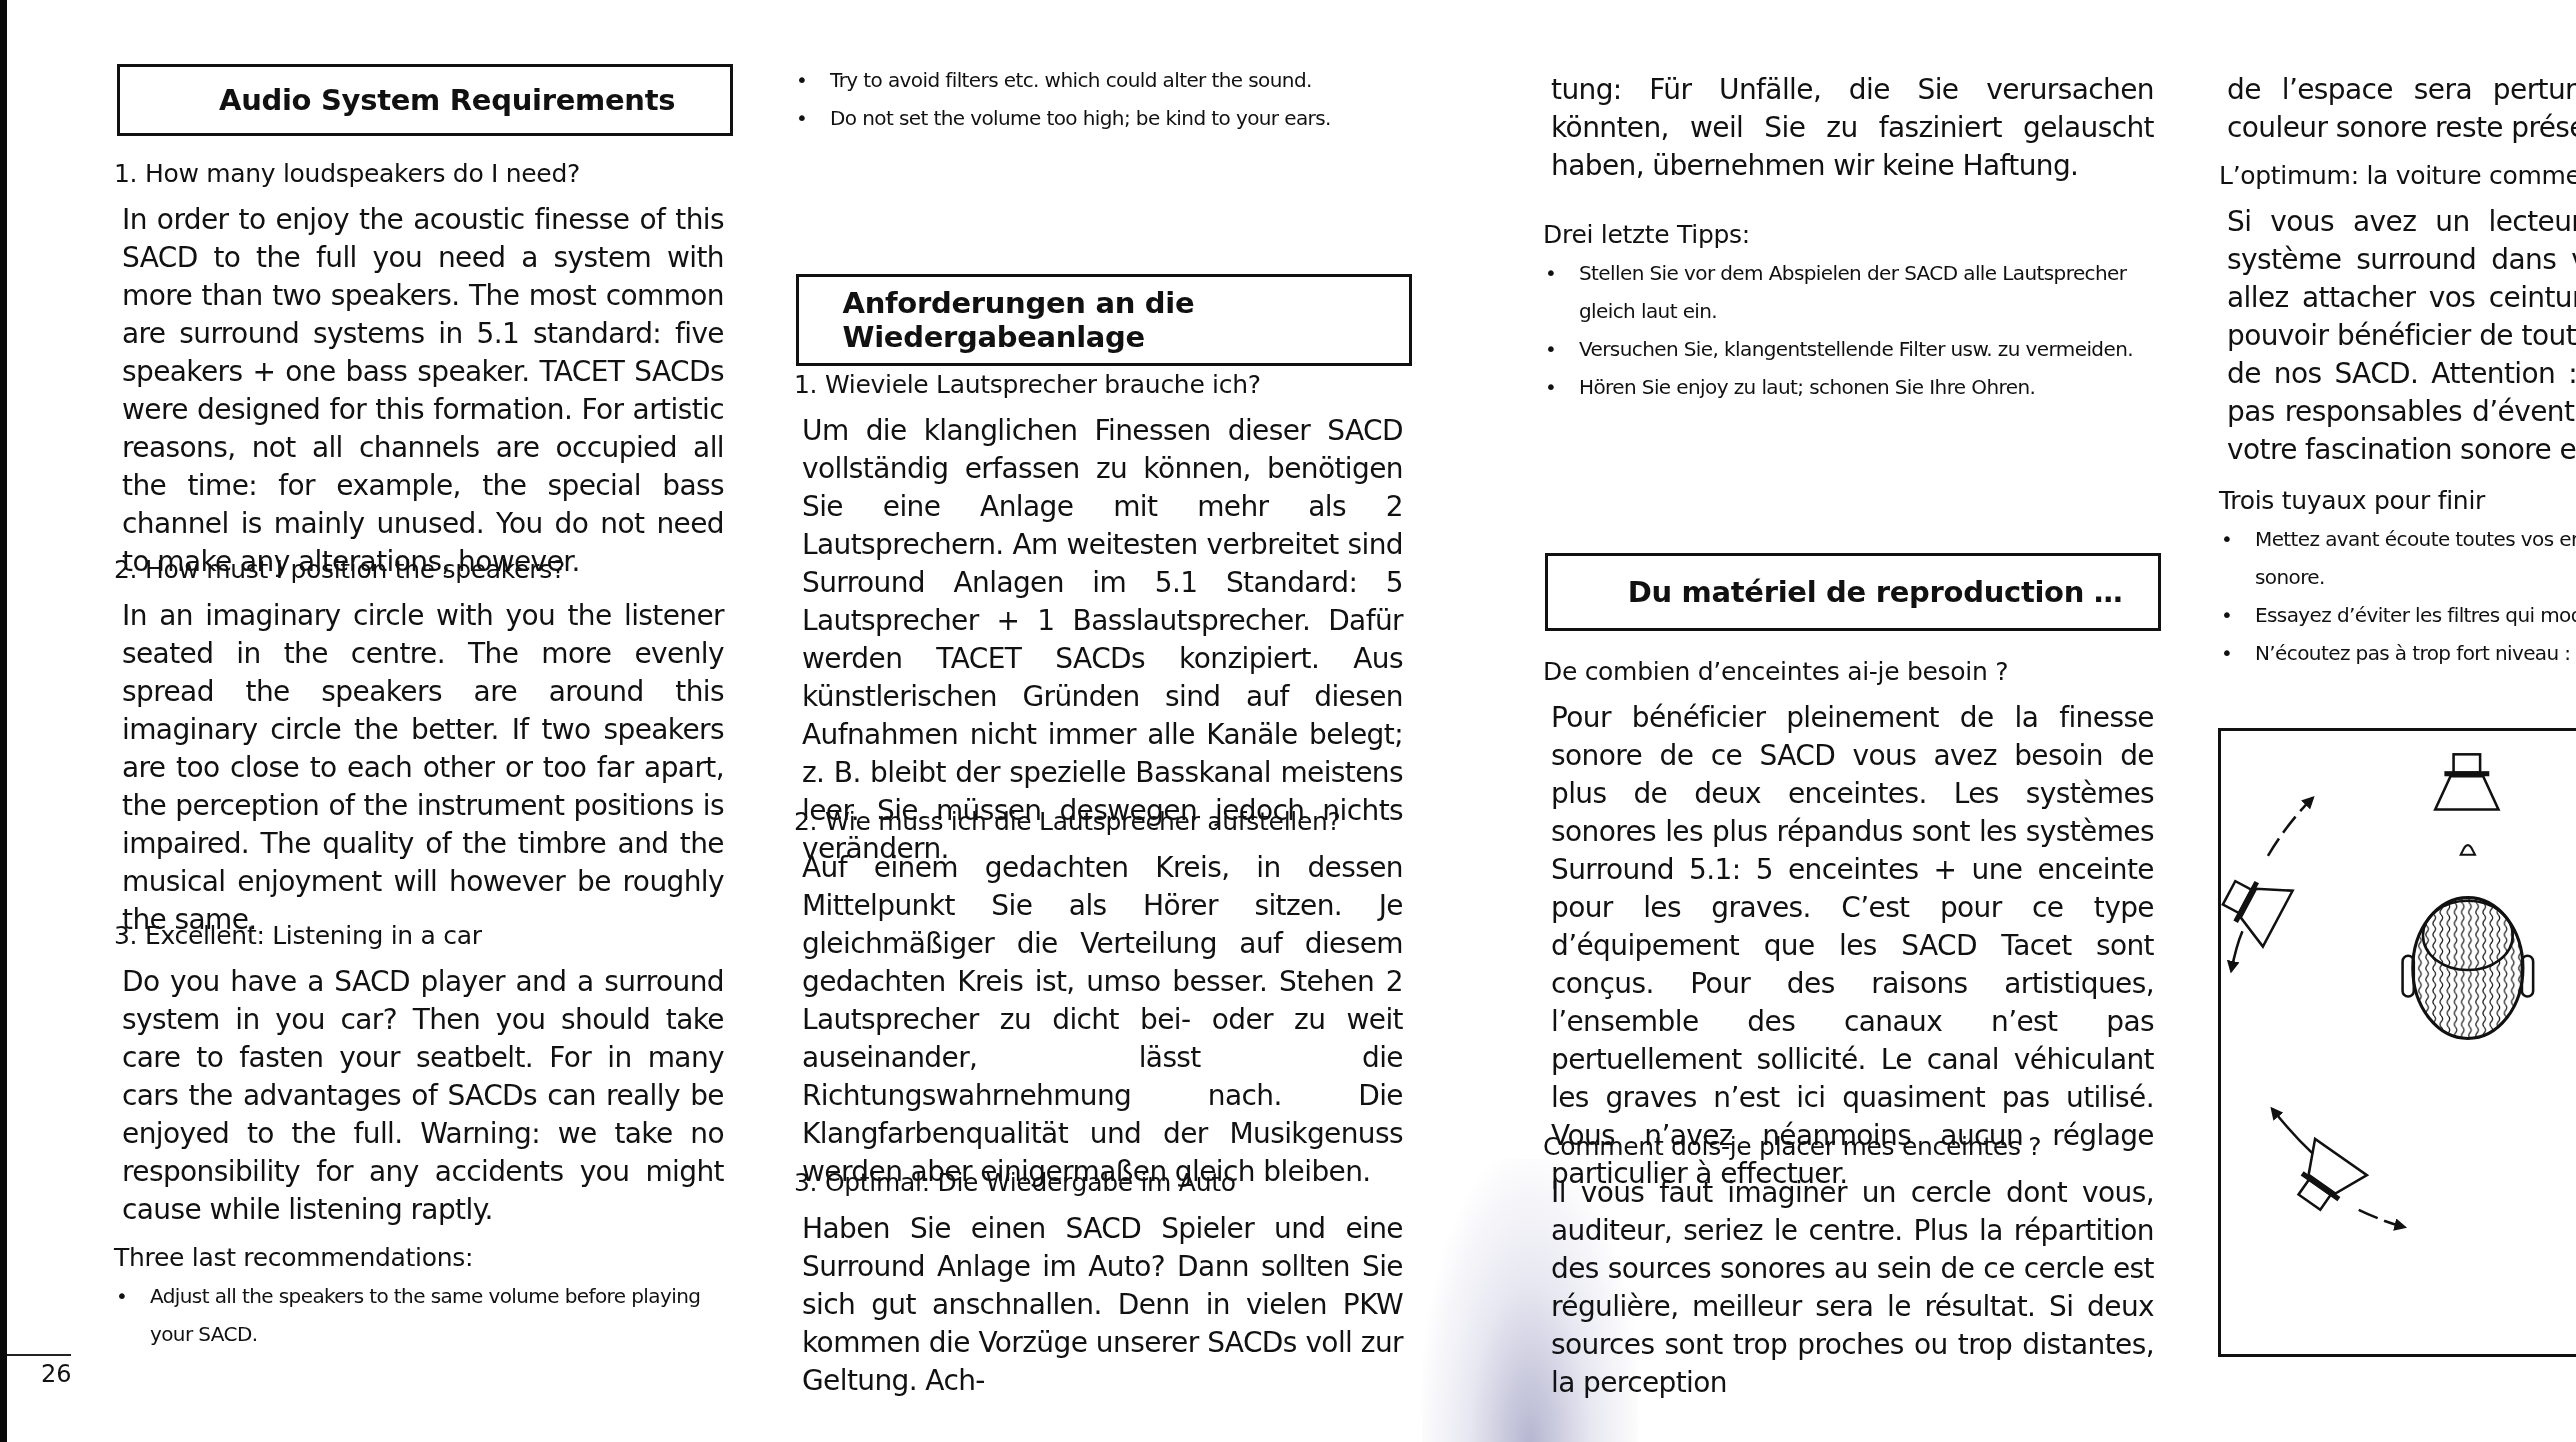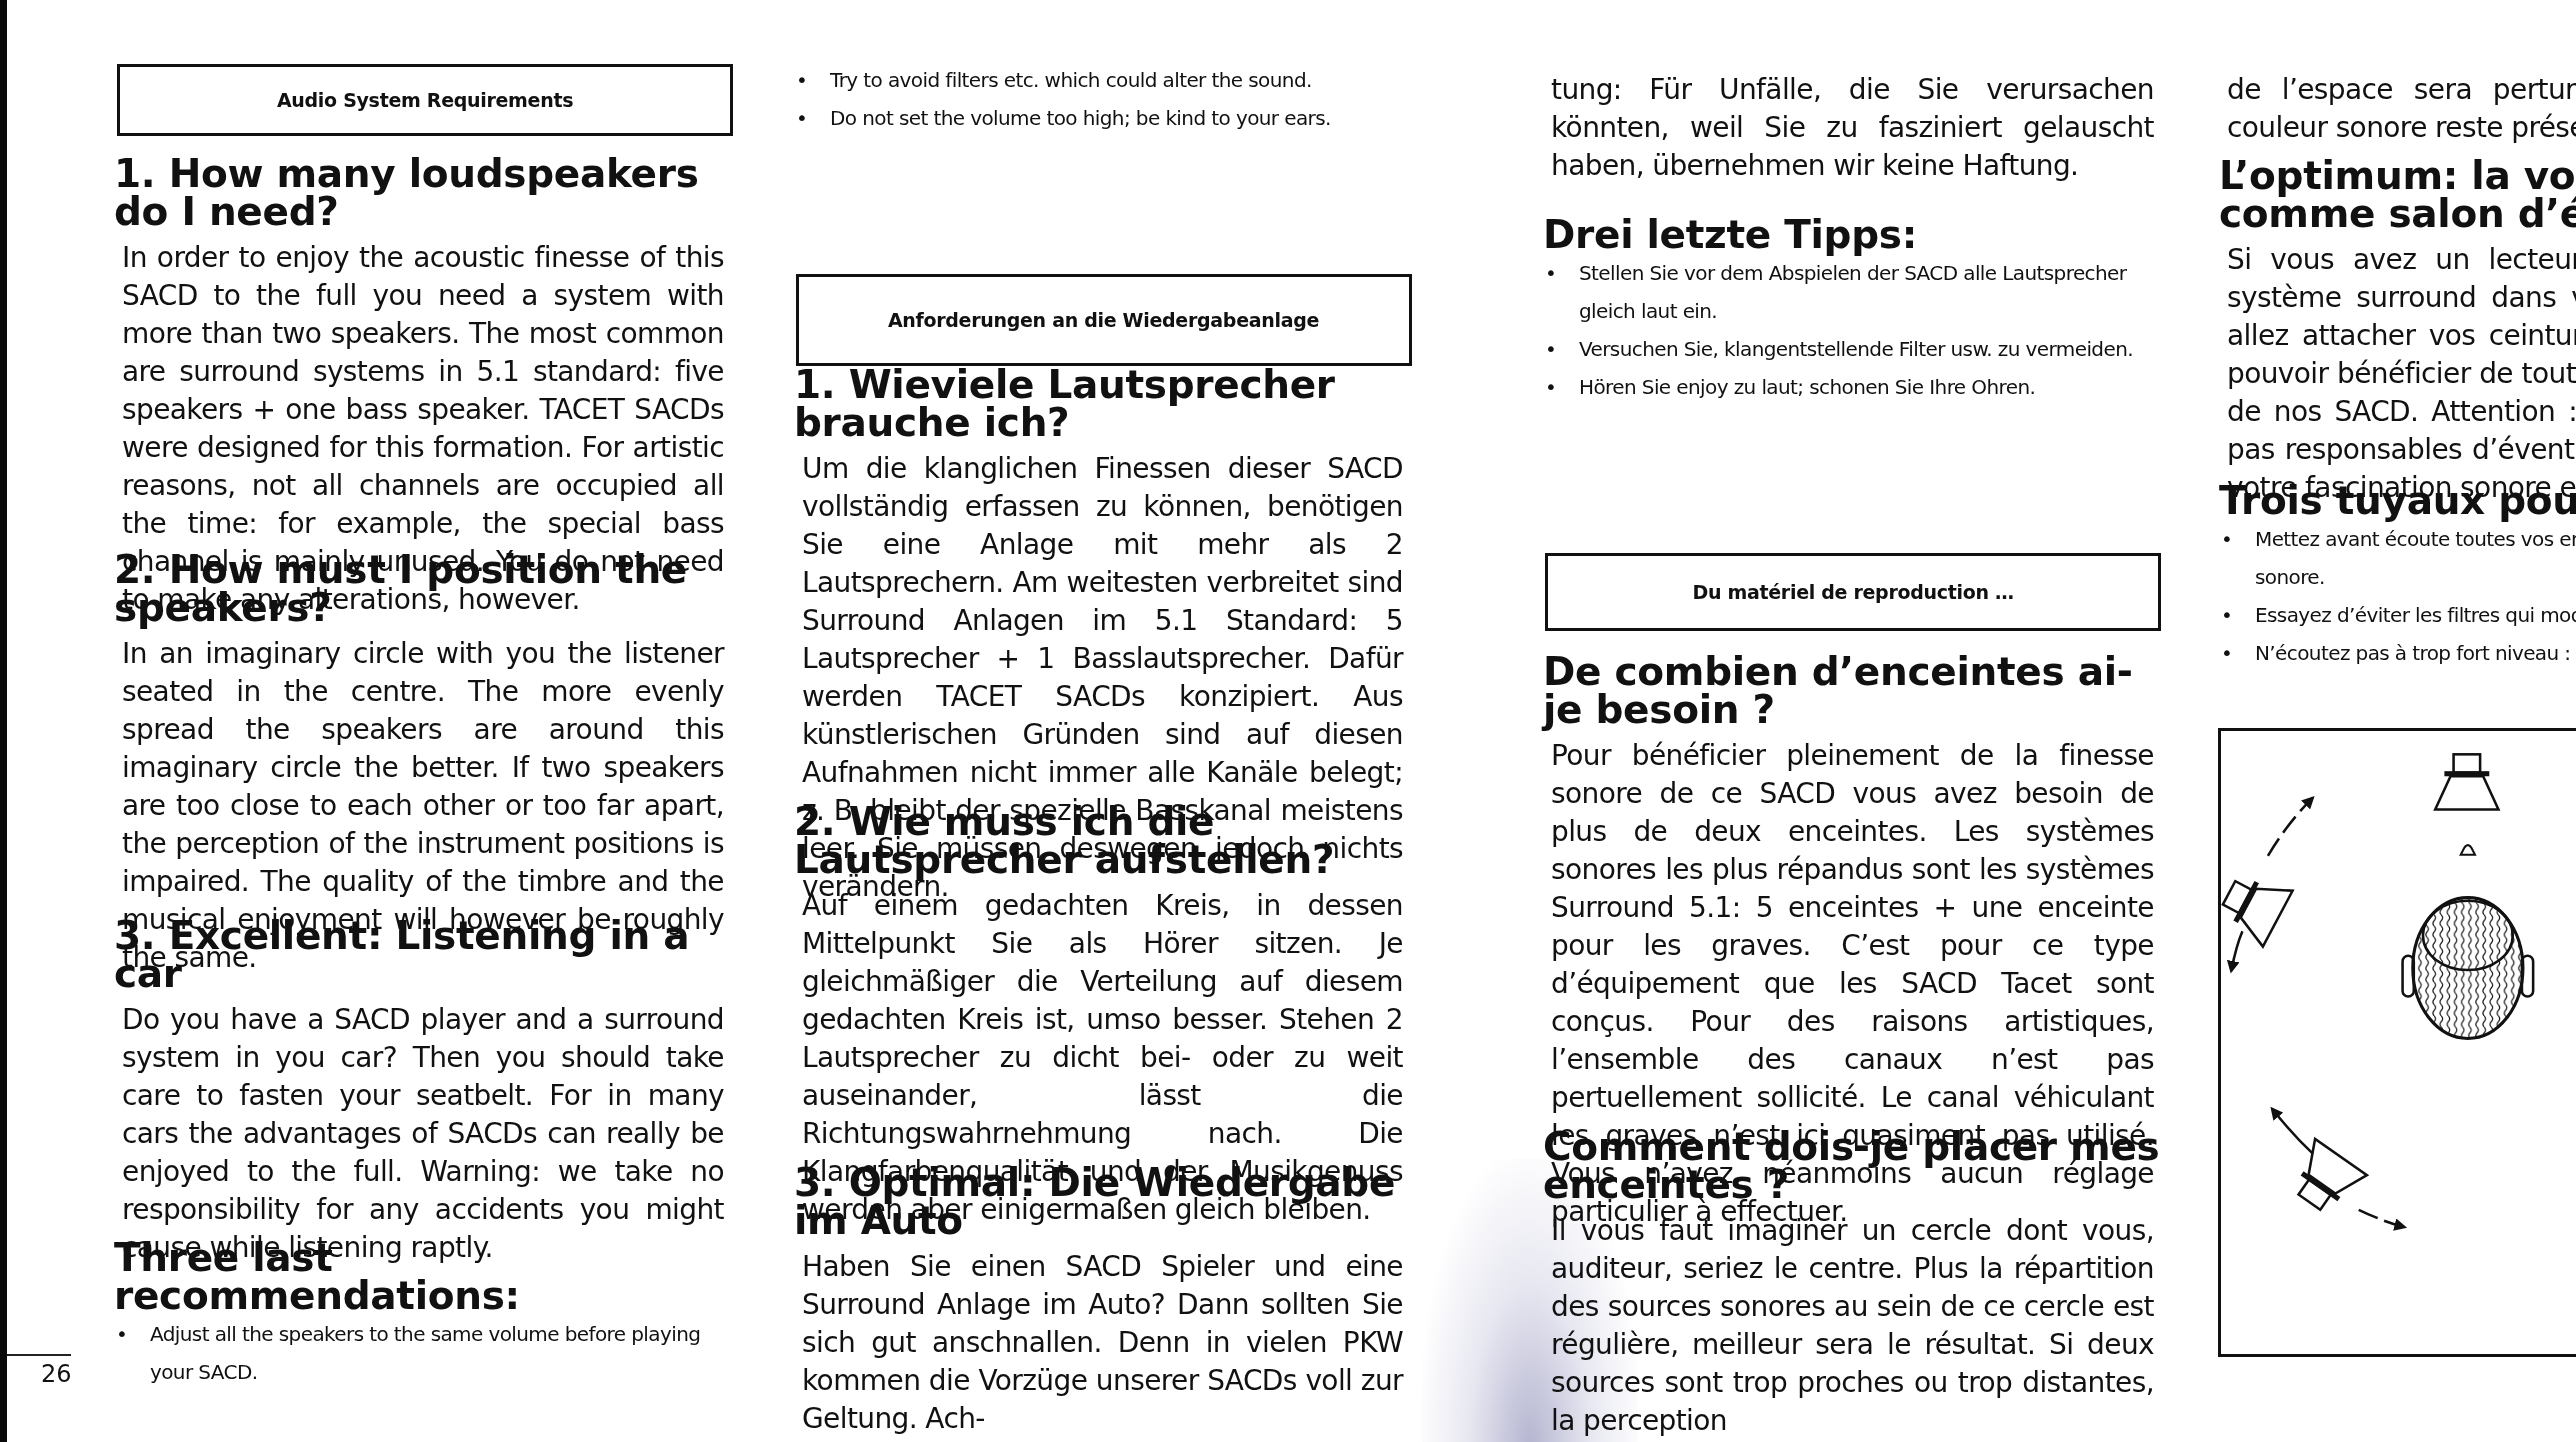--- a/index.html
+++ b/index.html
@@ -16,24 +16,24 @@
   }
   .col { position:absolute; top:0; }
   .c1 { left:114px; width:618px; }
   .c2 { left:794px; width:617px; }
   .c3 { left:1543px; width:619px; }
   .c4 { left:2219px; width:618px; }
 
   .title-box {
     position:absolute; border:3.1px solid #111; box-sizing:border-box;
     display:flex; align-items:center; justify-content:center;
-    font-weight:bold; font-size:19px; letter-spacing:-0.3px;
+    font-weight:bold; font-size:29px; letter-spacing:-0.3px;padding-left:44px;
   }
   .block { position:absolute; left:0; right:0; }
-  .h { font-weight:bold; font-size:39px; line-height:38px; margin:0; letter-spacing:-0.3px; }
+  .h { font-weight:normal; font-size:25px; line-height:38px; margin:0; letter-spacing:-0.3px; }
   .p { font-size:28px; line-height:38px; margin:8px; text-align:justify; letter-spacing:-0.6px; }
   ul.bul { list-style:none; margin:0; padding:0; }
   ul.bul li { position:relative; padding-left:36px; font-size:20px; line-height:38px; letter-spacing:-0.6px; }
   ul.bul li::before { content:"•"; position:absolute; left:2.1px; top:0; }
 
   .pnum { position:absolute; font-size:24px; }
   .prule { position:absolute; height:1.5px; background:#222; }
 
   .diagram { position:absolute; left:2218px; top:728px; width:616px; height:629px; border:3.1px solid #111; box-sizing:border-box; }
   .diagram svg { position:absolute; left:0; top:0; width:100%; height:100%; }

